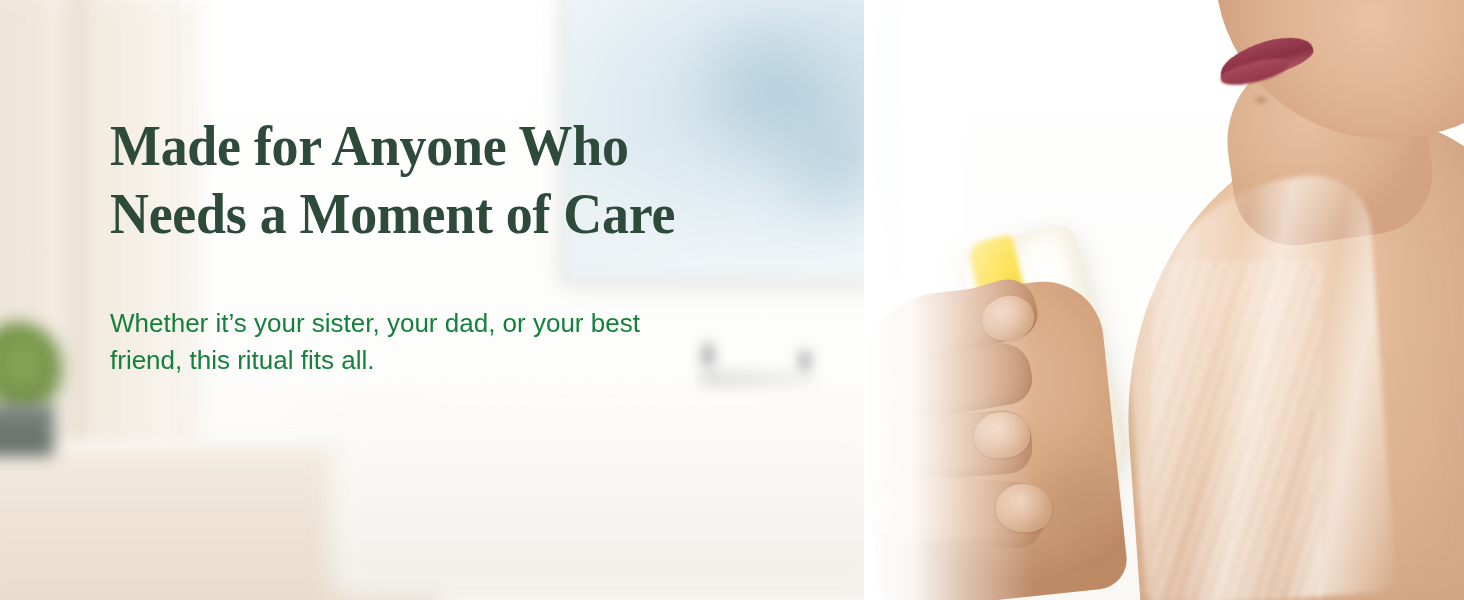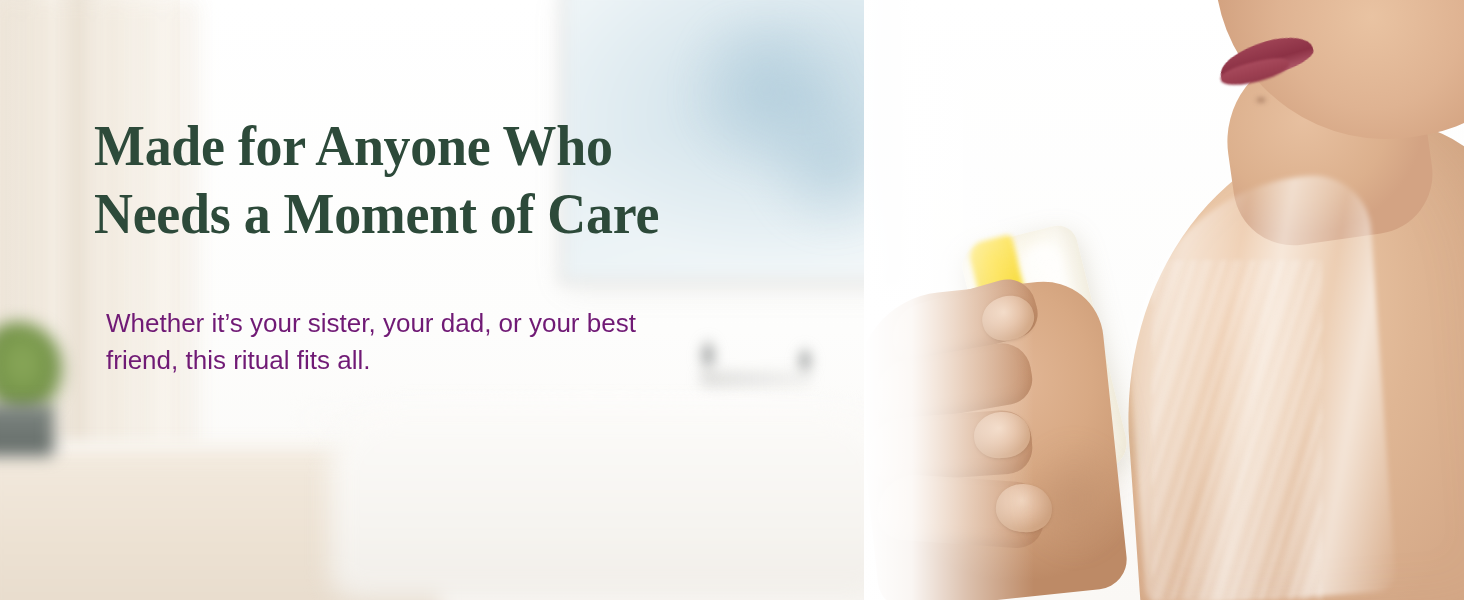--- a/index.html
+++ b/index.html
@@ -319,43 +319,43 @@
     position: absolute;
     left: 0; top: 0;
     width: 170px; height: 600px;
     background: linear-gradient(90deg, #ffffff 0%, rgba(255,255,255,.92) 28%, rgba(255,255,255,.45) 62%, rgba(255,255,255,0) 100%);
     pointer-events: none;
   }
 
   
   .text-block {
     position: absolute;
-    left: 94px; top: 112px;
+    left: 110px; top: 112px;
     width: 760px;
     z-index: 12;
   }
   .headline {
     margin: 0;
     font-family: "Liberation Serif", "DejaVu Serif", serif;
     font-weight: 700;
     font-size: 58px;
     line-height: 1.18;
     letter-spacing: -0.3px;
     color: #2d4a3a;
     transform: scaleX(.93);
     transform-origin: left center;
     white-space: pre-line;
   }
   .subhead {
-    margin: 56px 0 0 12px;
+    margin: 56px 0 0 0;
     font-family: "Liberation Sans", sans-serif;
     font-weight: 400;
     font-size: 26px;
     line-height: 1.42;
-    color: #701a75;
+    color: #15803d;
     max-width: 700px;
     white-space: pre-line;
   }
 </style>
 </head>
 <body>
 
 <div class="banner">
 
   <div class="bg-base"></div>

